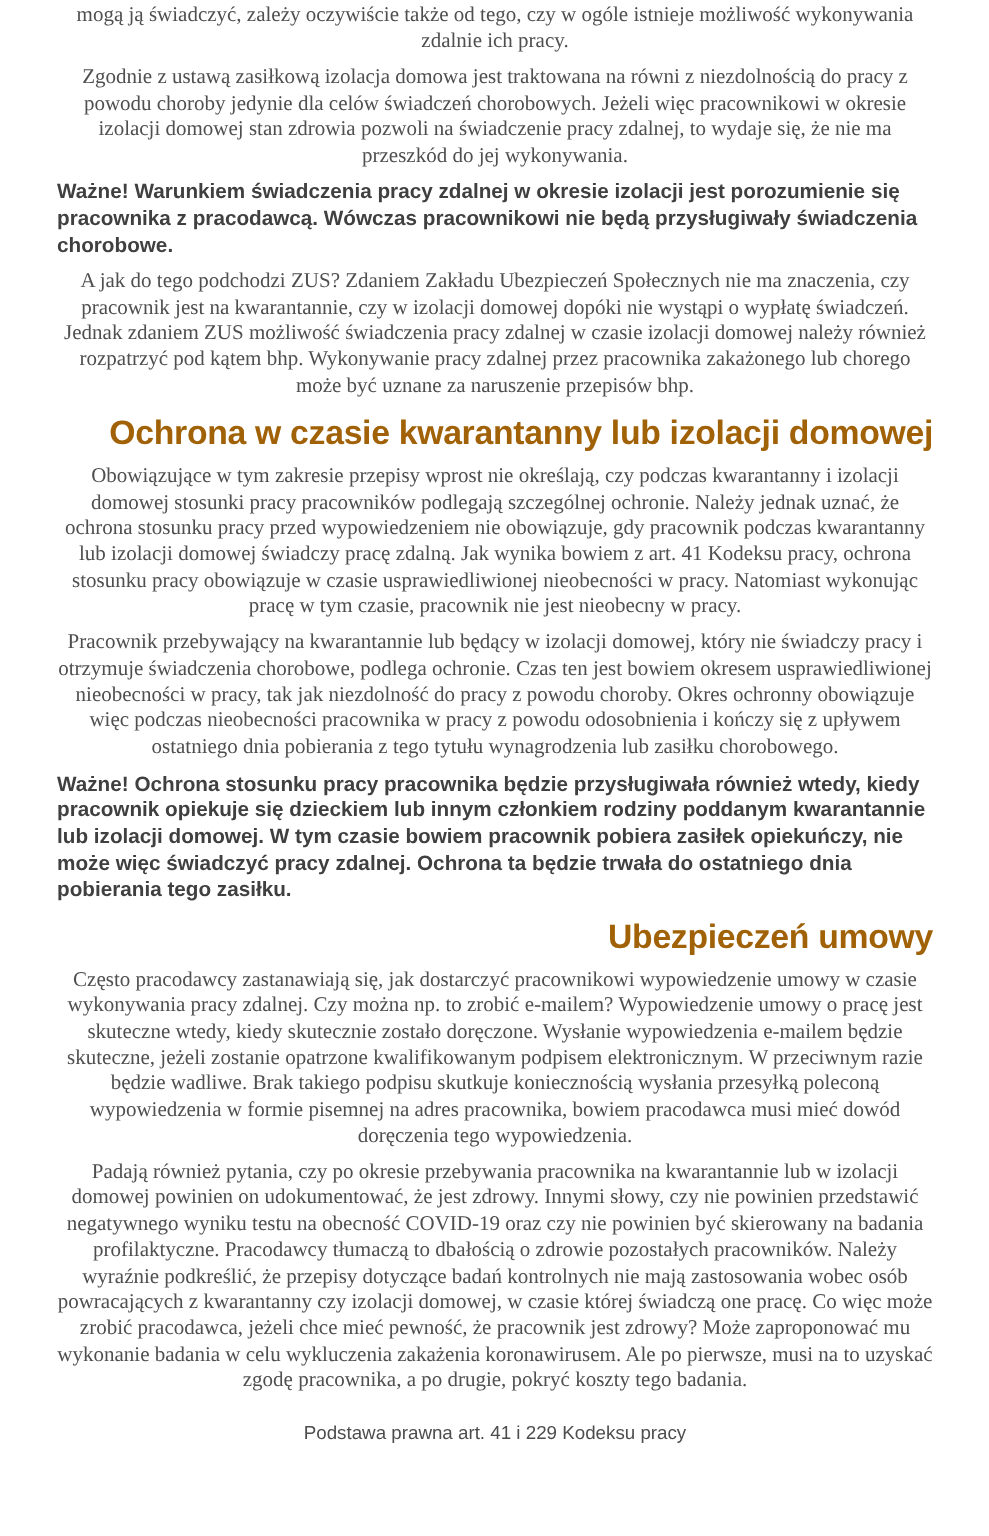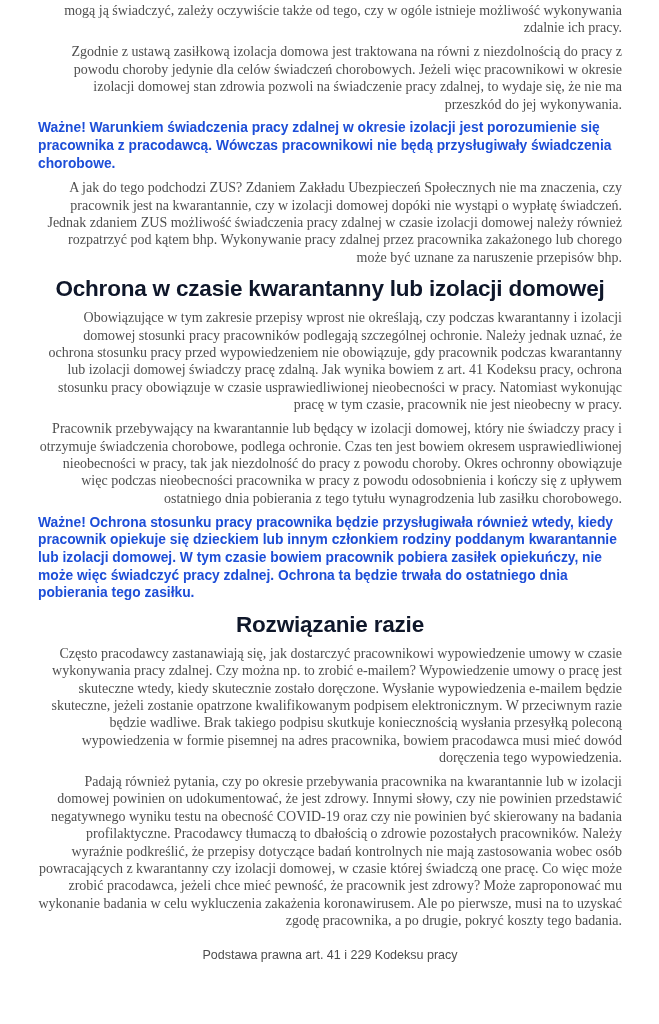--- a/index.html
+++ b/index.html
@@ -17,40 +17,40 @@
     box-sizing: border-box;
     width: 659px;
     padding: 2px 37px 0 38px;
   }
   .paragraph {
     font-family: "Liberation Serif", serif;
     font-size: 14px;
     line-height: 17.4px;
     color: #4f4f4f;
     margin: 0 0 6.5px 0;
-    text-align: right;
+    text-align: center;
   }
   .note {
     font-family: "Liberation Sans", sans-serif;
     font-weight: bold;
     font-size: 13.8px;
     line-height: 17.6px;
-    color: #1d4ed8;
+    color: #404040;
     margin: 2px 0 7px 0;
     text-align: left;
   }
   .heading {
     font-family: "Liberation Sans", sans-serif;
     font-weight: bold;
     font-size: 22.5px;
     line-height: 26px;
     letter-spacing: -0.2px;
-    color: #0f172a;
+    color: #a16207;
     margin: 10px 0 7px 0;
-    text-align: center;
+    text-align: right;
   }
   .legal {
     font-family: "Liberation Sans", sans-serif;
     font-size: 12.5px;
     line-height: 15px;
     color: #4d4d4d;
     margin: 18px 0 0 0;
     text-align: center;
   }
 </style>
@@ -59,17 +59,17 @@
 
 <article class="article-body">
     <p class="paragraph">mogą ją świadczyć, zależy oczywiście także od tego, czy w ogóle istnieje możliwość wykonywania zdalnie ich pracy.</p>
     <p class="paragraph">Zgodnie z ustawą zasiłkową izolacja domowa jest traktowana na równi z niezdolnością do pracy z powodu choroby jedynie dla celów świadczeń chorobowych. Jeżeli więc pracownikowi w okresie izolacji domowej stan zdrowia pozwoli na świadczenie pracy zdalnej, to wydaje się, że nie ma przeszkód do jej wykonywania.</p>
     <p class="note">Ważne! Warunkiem świadczenia pracy zdalnej w okresie izolacji jest porozumienie się pracownika z pracodawcą. Wówczas pracownikowi nie będą przysługiwały świadczenia chorobowe.</p>
     <p class="paragraph">A jak do tego podchodzi ZUS? Zdaniem Zakładu Ubezpieczeń Społecznych nie ma znaczenia, czy pracownik jest na kwarantannie, czy w izolacji domowej dopóki nie wystąpi o wypłatę świadczeń. Jednak zdaniem ZUS możliwość świadczenia pracy zdalnej w czasie izolacji domowej należy również rozpatrzyć pod kątem bhp. Wykonywanie pracy zdalnej przez pracownika zakażonego lub chorego może być uznane za naruszenie przepisów bhp.</p>
     <h2 class="heading">Ochrona w czasie kwarantanny lub izolacji domowej</h2>
     <p class="paragraph">Obowiązujące w tym zakresie przepisy wprost nie określają, czy podczas kwarantanny i izolacji domowej stosunki pracy pracowników podlegają szczególnej ochronie. Należy jednak uznać, że ochrona stosunku pracy przed wypowiedzeniem nie obowiązuje, gdy pracownik podczas kwarantanny lub izolacji domowej świadczy pracę zdalną. Jak wynika bowiem z art. 41 Kodeksu pracy, ochrona stosunku pracy obowiązuje w czasie usprawiedliwionej nieobecności w pracy. Natomiast wykonując pracę w tym czasie, pracownik nie jest nieobecny w pracy.</p>
     <p class="paragraph">Pracownik przebywający na kwarantannie lub będący w izolacji domowej, który nie świadczy pracy i otrzymuje świadczenia chorobowe, podlega ochronie. Czas ten jest bowiem okresem usprawiedliwionej nieobecności w pracy, tak jak niezdolność do pracy z powodu choroby. Okres ochronny obowiązuje więc podczas nieobecności pracownika w pracy z powodu odosobnienia i kończy się z upływem ostatniego dnia pobierania z tego tytułu wynagrodzenia lub zasiłku chorobowego.</p>
     <p class="note">Ważne! Ochrona stosunku pracy pracownika będzie przysługiwała również wtedy, kiedy pracownik opiekuje się dzieckiem lub innym członkiem rodziny poddanym kwarantannie lub izolacji domowej. W tym czasie bowiem pracownik pobiera zasiłek opiekuńczy, nie może więc świadczyć pracy zdalnej. Ochrona ta będzie trwała do ostatniego dnia pobierania tego zasiłku.</p>
-    <h2 class="heading">Rozwiązanie razie</h2>
+    <h2 class="heading">Ubezpieczeń umowy</h2>
     <p class="paragraph">Często pracodawcy zastanawiają się, jak dostarczyć pracownikowi wypowiedzenie umowy w czasie wykonywania pracy zdalnej. Czy można np. to zrobić e-mailem? Wypowiedzenie umowy o pracę jest skuteczne wtedy, kiedy skutecznie zostało doręczone. Wysłanie wypowiedzenia e-mailem będzie skuteczne, jeżeli zostanie opatrzone kwalifikowanym podpisem elektronicznym. W przeciwnym razie będzie wadliwe. Brak takiego podpisu skutkuje koniecznością wysłania przesyłką poleconą wypowiedzenia w formie pisemnej na adres pracownika, bowiem pracodawca musi mieć dowód doręczenia tego wypowiedzenia.</p>
     <p class="paragraph">Padają również pytania, czy po okresie przebywania pracownika na kwarantannie lub w izolacji domowej powinien on udokumentować, że jest zdrowy. Innymi słowy, czy nie powinien przedstawić negatywnego wyniku testu na obecność COVID-19 oraz czy nie powinien być skierowany na badania profilaktyczne. Pracodawcy tłumaczą to dbałością o zdrowie pozostałych pracowników. Należy wyraźnie podkreślić, że przepisy dotyczące badań kontrolnych nie mają zastosowania wobec osób powracających z kwarantanny czy izolacji domowej, w czasie której świadczą one pracę. Co więc może zrobić pracodawca, jeżeli chce mieć pewność, że pracownik jest zdrowy? Może zaproponować mu wykonanie badania w celu wykluczenia zakażenia koronawirusem. Ale po pierwsze, musi na to uzyskać zgodę pracownika, a po drugie, pokryć koszty tego badania.</p>
     <p class="legal">Podstawa prawna art. 41 i 229 Kodeksu pracy</p>
   </article>
 
 </body></html>

